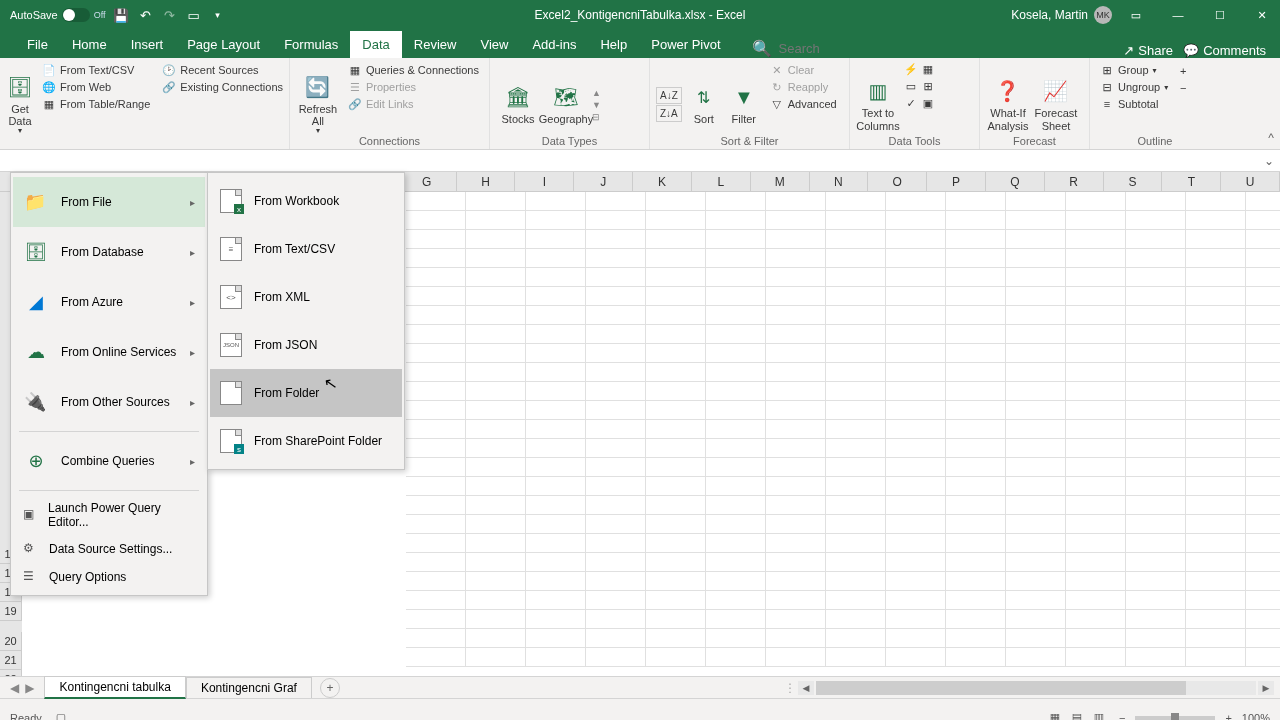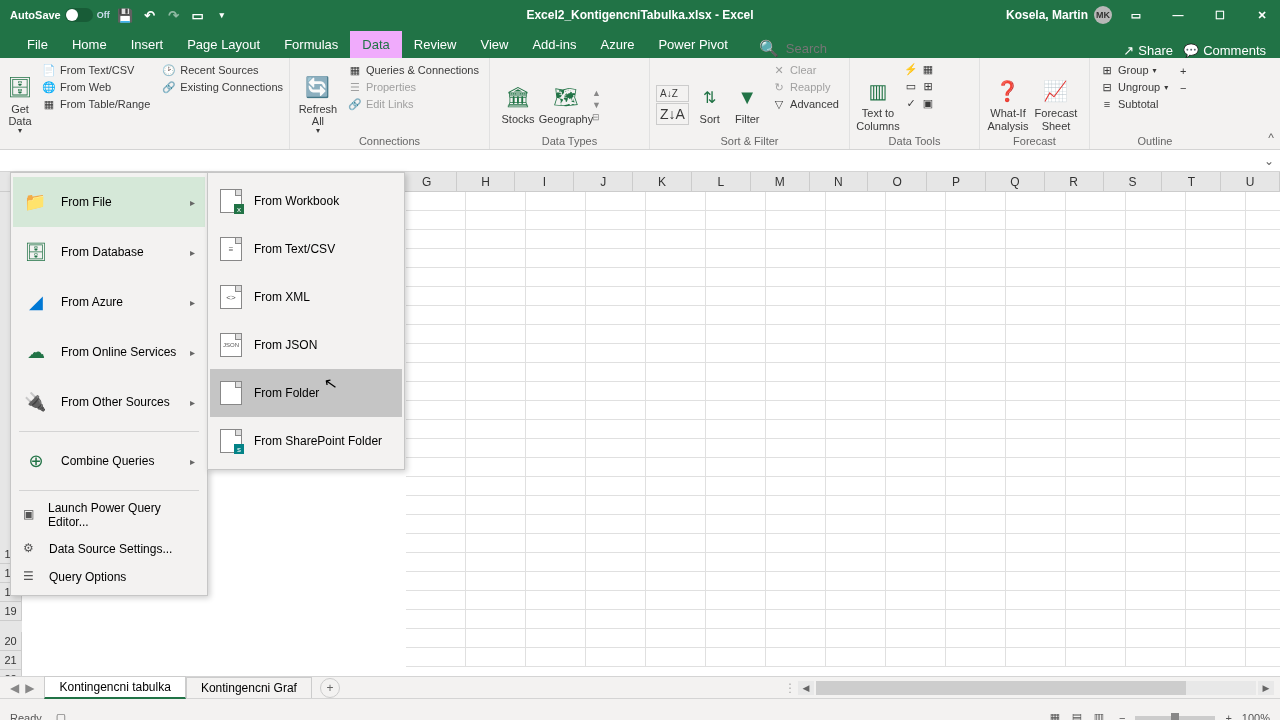--- a/index.html
+++ b/index.html
@@ -1,33 +1,33 @@
 <!DOCTYPE html>
 <html><head>
 <meta charset="utf-8">
 <style>
 * { margin: 0; padding: 0; box-sizing: border-box; font-family: "Segoe UI", sans-serif; }
 body { background: #fff; overflow: hidden; width: 1280px; height: 720px; position: relative; }
 
 
-.titlebar { height: 30px; background: #217346; display: flex; align-items: center; color: #fff; font-size: 12px; position: relative; font-weight: bold; }
+.titlebar { height: 30px; background: #217346; display: flex; align-items: center; color: #fff; font-size: 12px; position: relative; }
 .titlebar-left { display: flex; align-items: center; gap: 8px; padding-left: 10px; }
 .autosave-toggle { display: flex; align-items: center; gap: 4px; font-size: 11px; }
 .toggle-switch { width: 28px; height: 14px; background: #185c37; border-radius: 7px; position: relative; }
 .toggle-switch::after { content: ""; position: absolute; left: 1px; top: 1px; width: 12px; height: 12px; background: #fff; border-radius: 50%; font-size: 7px; }
 .qat-icon { width: 16px; height: 16px; display: flex; align-items: center; justify-content: center; color: #fff; font-size: 13px; }
 .titlebar-center { position: absolute; left: 50%; transform: translateX(-50%); font-size: 12px; }
 .titlebar-right { margin-left: auto; display: flex; align-items: center; gap: 6px; padding-right: 0; }
 .user-badge { width: 18px; height: 18px; background: #b8b8b8; border-radius: 50%; font-size: 9px; display: flex; align-items: center; justify-content: center; color: #333; }
 .win-btn { width: 36px; height: 30px; display: flex; align-items: center; justify-content: center; font-size: 11px; }
 
 
 .ribbon-tabs { height: 28px; background: #217346; display: flex; align-items: flex-end; padding-left: 15px; gap: 0; }
 .ribbon-tab { padding: 6px 12px; font-size: 13px; color: #fff; cursor: pointer; }
-.ribbon-tab.active { background: #f0abfc; color: #217346; }
+.ribbon-tab.active { background: #ffffff; color: #217346; }
 .ribbon-right { margin-left: auto; display: flex; align-items: center; gap: 10px; padding-right: 14px; color: #fff; font-size: 13px; }
 .share-btn, .comments-btn { display: flex; align-items: center; gap: 4px; }
 
 
 .ribbon { height: 92px; background: #f3f2f1; border-bottom: 1px solid #d4d4d4; display: flex; font-size: 12px; color: #3a3a3a; position: relative; }
 .ribbon-group { border-right: 1px solid #e1e1e1; padding: 4px 6px 2px 6px; display: flex; flex-direction: column; position: relative; }
 .ribbon-group-label { position: absolute; bottom: 2px; left: 0; right: 0; text-align: center; font-size: 11px; color: #666; }
 .ribbon-group-content { display: flex; gap: 4px; flex: 1; }
 .big-btn { display: flex; flex-direction: column; align-items: center; justify-content: center; width: 44px; cursor: pointer; text-align: center; font-size: 11px; line-height: 1.1; }
 .big-icon { width: 28px; height: 28px; margin-bottom: 2px; display: flex; align-items: center; justify-content: center; font-size: 20px; color: #217346; }
@@ -123,21 +123,21 @@
 <div class="ribbon-tabs">
   <div class="ribbon-tab">File</div>
   <div class="ribbon-tab">Home</div>
   <div class="ribbon-tab">Insert</div>
   <div class="ribbon-tab">Page Layout</div>
   <div class="ribbon-tab">Formulas</div>
   <div class="ribbon-tab active">Data</div>
   <div class="ribbon-tab">Review</div>
   <div class="ribbon-tab">View</div>
   <div class="ribbon-tab">Add-ins</div>
-  <div class="ribbon-tab">Azure</div>
+  <div class="ribbon-tab">Help</div>
   <div class="ribbon-tab">Power Pivot</div>
   <div style="display:flex;align-items:center;gap:6px;margin-left:20px;color:#fff;">
     <span>🔍</span>
     <input style="background: transparent; border: none; color: rgb(255, 255, 255); font-size: 13px; outline: none; width: 120px;" placeholder="Search">
   </div>
   <div class="ribbon-right">
     <div class="share-btn">
       <span>↗</span>
       <span>Share</span>
     </div>
@@ -225,21 +225,21 @@
         <span>⊟</span>
       </div>
     </div>
     <div class="ribbon-group-label">Data Types</div>
   </div>
 
   <div class="ribbon-group" style="width:200px">
     <div class="ribbon-group-content">
       <div style="display:flex;flex-direction:column;justify-content:center;gap:1px">
         <div class="small-btn" style="font-size:10px;border:1px solid #ccc;padding:2px 3px">A↓Z</div>
-        <div class="small-btn" style="font-size:14px;border:1px solid #ccc;padding:2px 3px">Z↓A</div>
+        <div class="small-btn" style="font-size:10px;border:1px solid #ccc;padding:2px 3px">Z↓A</div>
       </div>
       <div class="big-btn" style="width:36px">
         <div class="big-icon" style="font-size:16px">⇅</div>
         <span>Sort</span>
       </div>
       <div class="big-btn" style="width:36px">
         <div class="big-icon">▼</div>
         <span>Filter</span>
       </div>
       <div class="small-btns">

